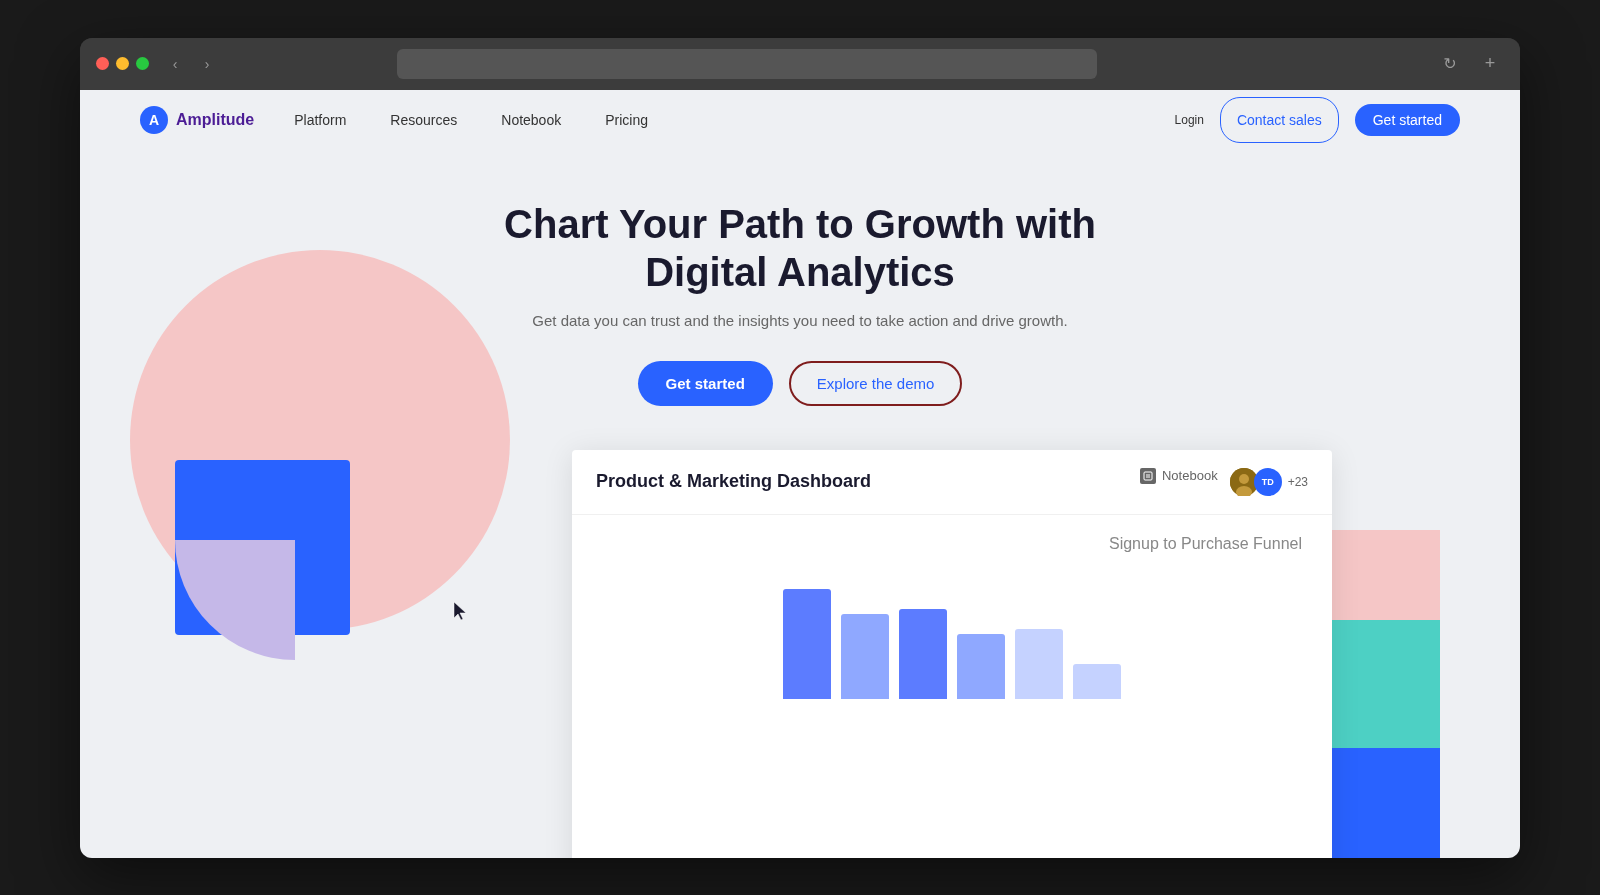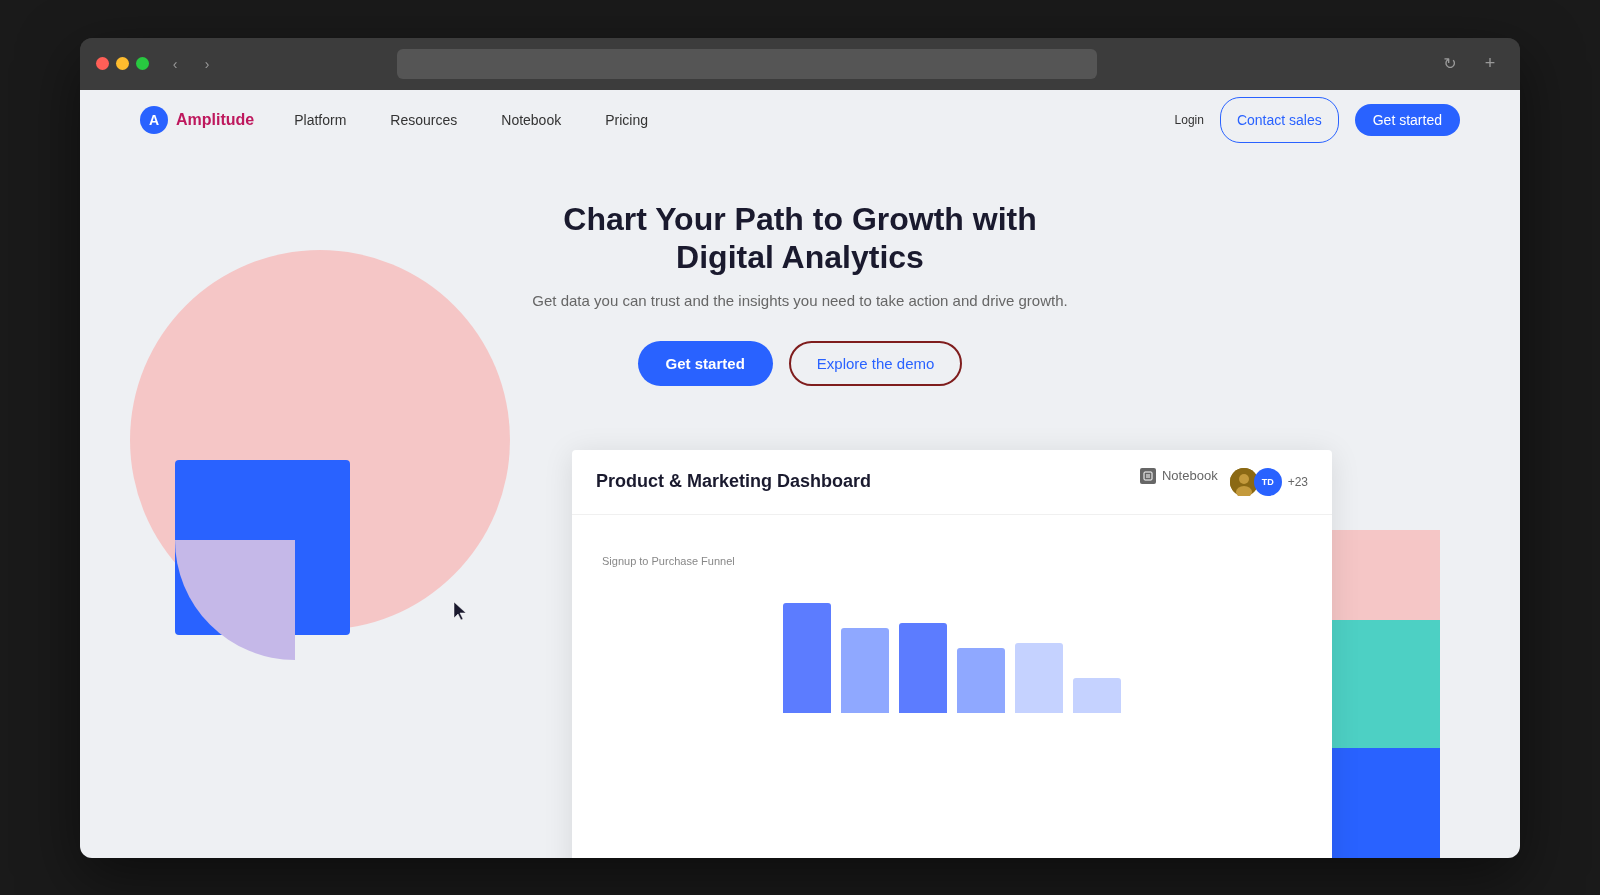--- a/index.html
+++ b/index.html
@@ -140,21 +140,21 @@
       align-items: center;
       justify-content: center;
       color: white;
       font-size: 14px;
       font-weight: bold;
     }
 
     .logo-text {
       font-size: 16px;
       font-weight: 600;
-      color: #be185d;
+      color: #4c1d95;
     }
 
     .nav-links {
       display: flex;
       gap: 44px;
       align-items: center;
       flex: 1;
     }
 
     .nav-link {
@@ -200,21 +200,21 @@
 
     
     .hero {
       text-align: center;
       padding: 50px 20px 30px;
       position: relative;
       z-index: 2;
     }
 
     .hero-title {
-      font-size: 32px;
+      font-size: 40px;
       font-weight: 700;
       color: #1a1a2e;
       line-height: 1.2;
       margin-bottom: 16px;
     }
 
     .hero-subtitle {
       font-size: 15px;
       color: #666;
       margin-bottom: 32px;
@@ -391,25 +391,24 @@
       color: #666;
       margin-left: 6px;
     }
 
     
     .chart-area {
       padding: 20px 30px;
     }
 
     .chart-title {
-      font-size: 11px;
+      font-size: 16px;
       color: #888;
       margin-bottom: 16px;
-      text-align: left;
-      margin-top: 20px;
+      text-align: right;
     }
 
     .funnel-chart {
       display: flex;
       align-items: flex-end;
       gap: 10px;
       height: 130px;
       justify-content: center;
     }
 

